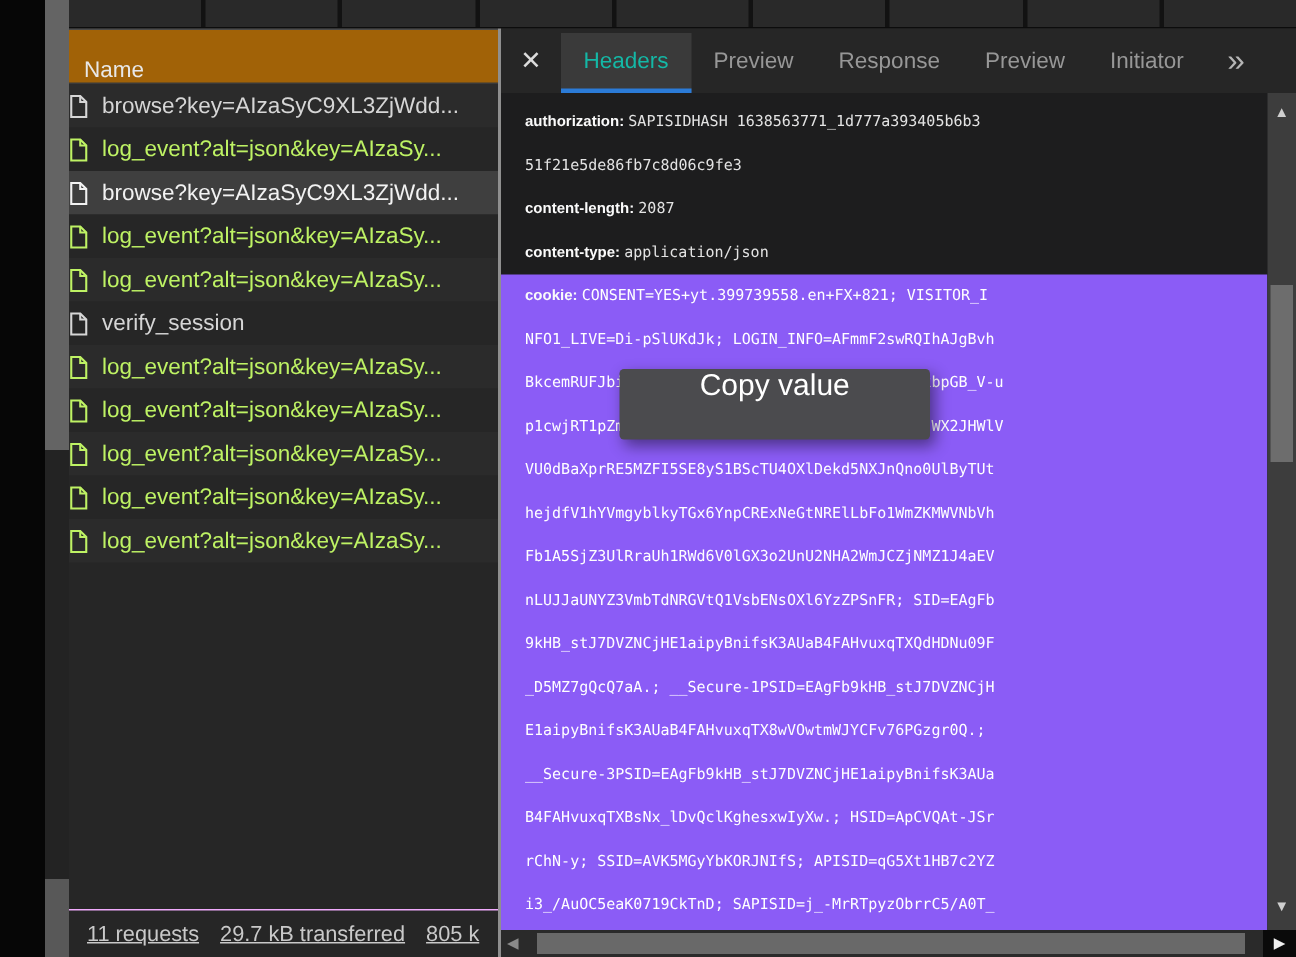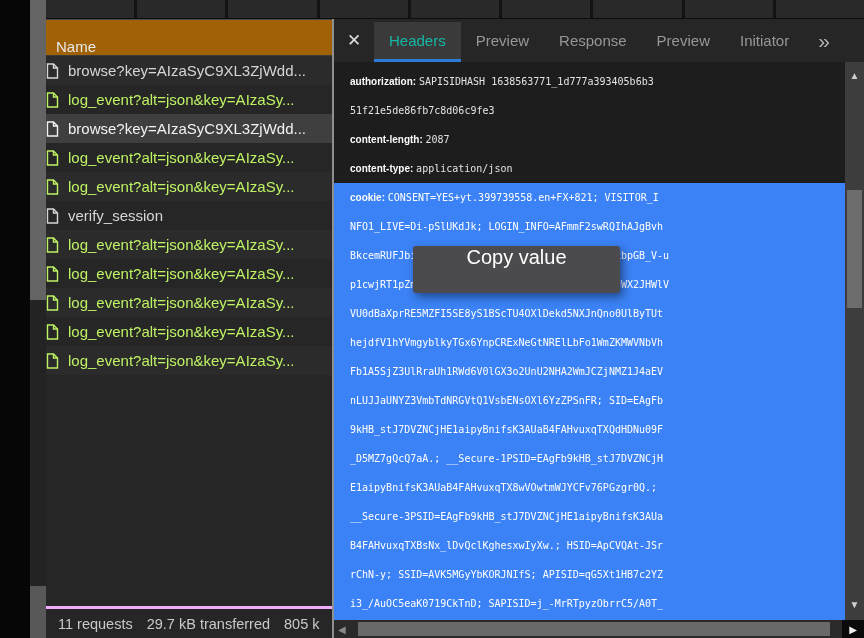--- a/index.html
+++ b/index.html
@@ -24,41 +24,41 @@
   .net-header { height:36px; background:#a16207; border-bottom:1px solid #3a3a3a;
     display:flex; align-items:flex-end; padding-left:10px; color:#e8e8e8; font-size:15px; }
   .net-rows { flex:1; overflow:hidden; }
   .req-row { height:29px; display:flex; align-items:center; gap:9px;
     font-size:15px; color:#d6d6d6; white-space:nowrap; overflow:hidden; }
   .req-row:nth-child(odd) { background:#2b2b2b; }
   .req-row:nth-child(even) { background:#262626; }
   .req-row.error { color:#bef264; }
   .req-row.selected { background:#3f3f3f; color:#f2f2f2; }
   .req-row .doc-icon { flex:0 0 auto; display:flex; }
-  .net-footer { height:32px; border-top:3px solid #f0abfc; background:#262626;
+  .net-footer { height:32px; border-top:1px solid #f0abfc; background:#262626;
     display:flex; align-items:center; padding-left:12px; gap:14px;
-    font-size:14.5px; color:#c9c9c9; white-space:nowrap; overflow:hidden; }
+    font-size:14.5px; color:#c9c9c9; white-space:nowrap; overflow:hidden;text-decoration:underline; }
   
   .split-divider { position:absolute; left:332px; top:19px; width:2px; height:619px; background:#8f8f8f; }
   
   .details-panel { position:absolute; left:334px; top:19px; width:530px; height:619px; background:#1d1d1e; }
   .tab-bar { position:absolute; left:0; top:0; width:530px; height:43px; background:#262626;
     display:flex; align-items:stretch; }
   .tab-close { width:40px; display:flex; align-items:center; justify-content:center;
     color:#dcdcdc; font-size:17px; cursor:default; }
   .tab { display:flex; align-items:center; padding:0 15px; font-size:15px; color:#979797;
     border-bottom:3px solid transparent; margin-top:3px; }
   .tab.active { background:#3a3a3a; color:#14b8a6; border-bottom-color:#2b7bd7; }
   .tab-overflow { display:flex; align-items:center; margin-left:14px; color:#b5b5b5; font-size:21px; }
   .hdr-content { position:absolute; left:0; top:43px; width:511px; height:558px; background:#1d1d1e;
     overflow:hidden; display:flex; flex-direction:column;
     font-family:"DejaVu Sans Mono", monospace; font-size:10px; line-height:29px; color:#e3e3e3; }
   .hdr-plain { padding:5px 0 0 16px; white-space:pre; }
   .hdr-name { font-family:"Liberation Sans", sans-serif; font-weight:bold; color:#fafafa; }
-  .cookie-block { flex:1; background:#3b82f6; color:#ffffff; padding-left:16px; white-space:pre; overflow:hidden; }
+  .cookie-block { flex:1; background:#8b5cf6; color:#ffffff; padding-left:16px; white-space:pre; overflow:hidden; }
   .hdr-line { height:29px; white-space:pre; }
   
   .v-scrollbar { position:absolute; left:511px; top:43px; width:19px; height:558px; background:#3d3d3d; }
   .v-scrollbar .arrow { position:absolute; left:0; width:19px; height:16px; color:#cfcfcf; font-size:10px;
     display:flex; align-items:center; justify-content:center; }
   .v-scrollbar .arrow.up { top:5px; }
   .v-scrollbar .arrow.down { bottom:8px; }
   .v-scrollbar .thumb { position:absolute; left:2px; top:128px; width:15px; height:118px; background:#6d6d6d; }
   
   .h-scrollbar { position:absolute; left:0; top:601px; width:530px; height:18px; background:#2a2a2a; }

